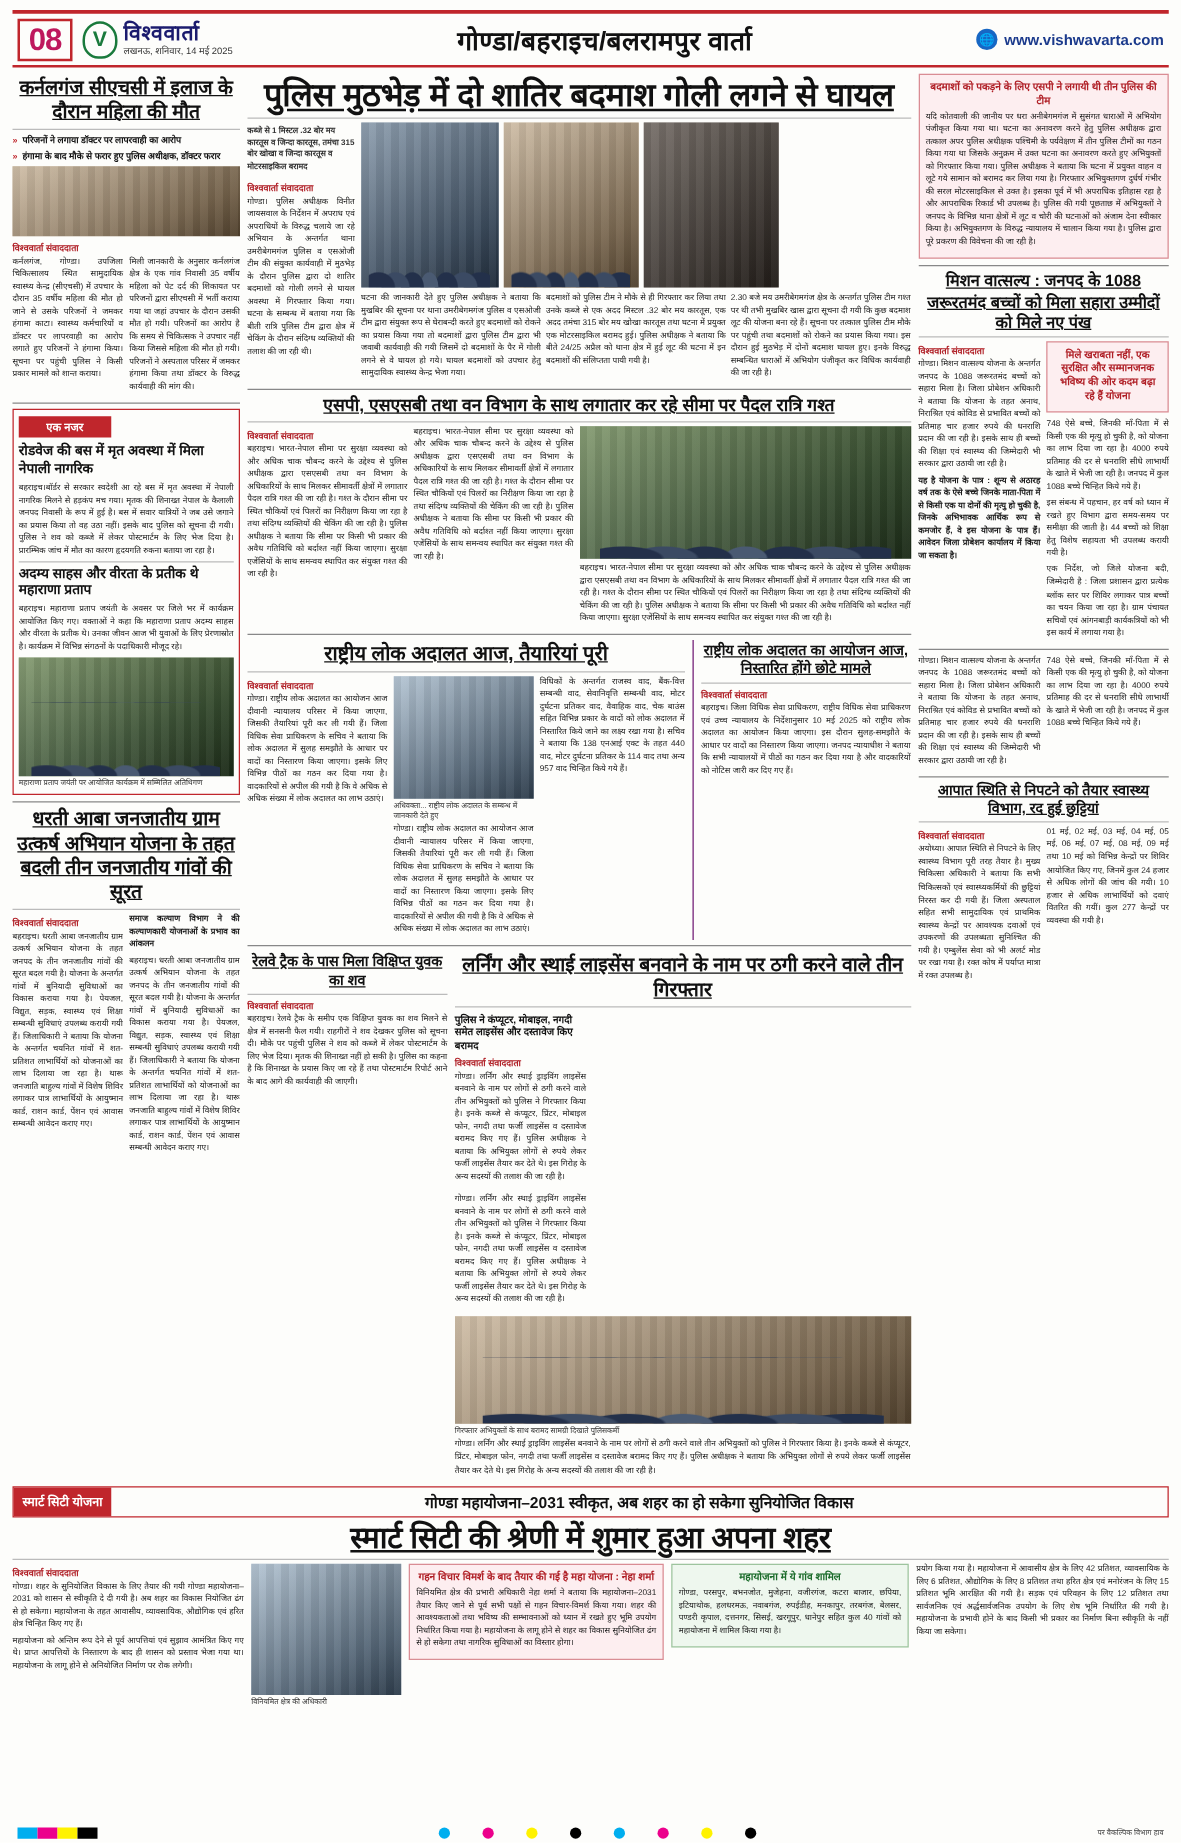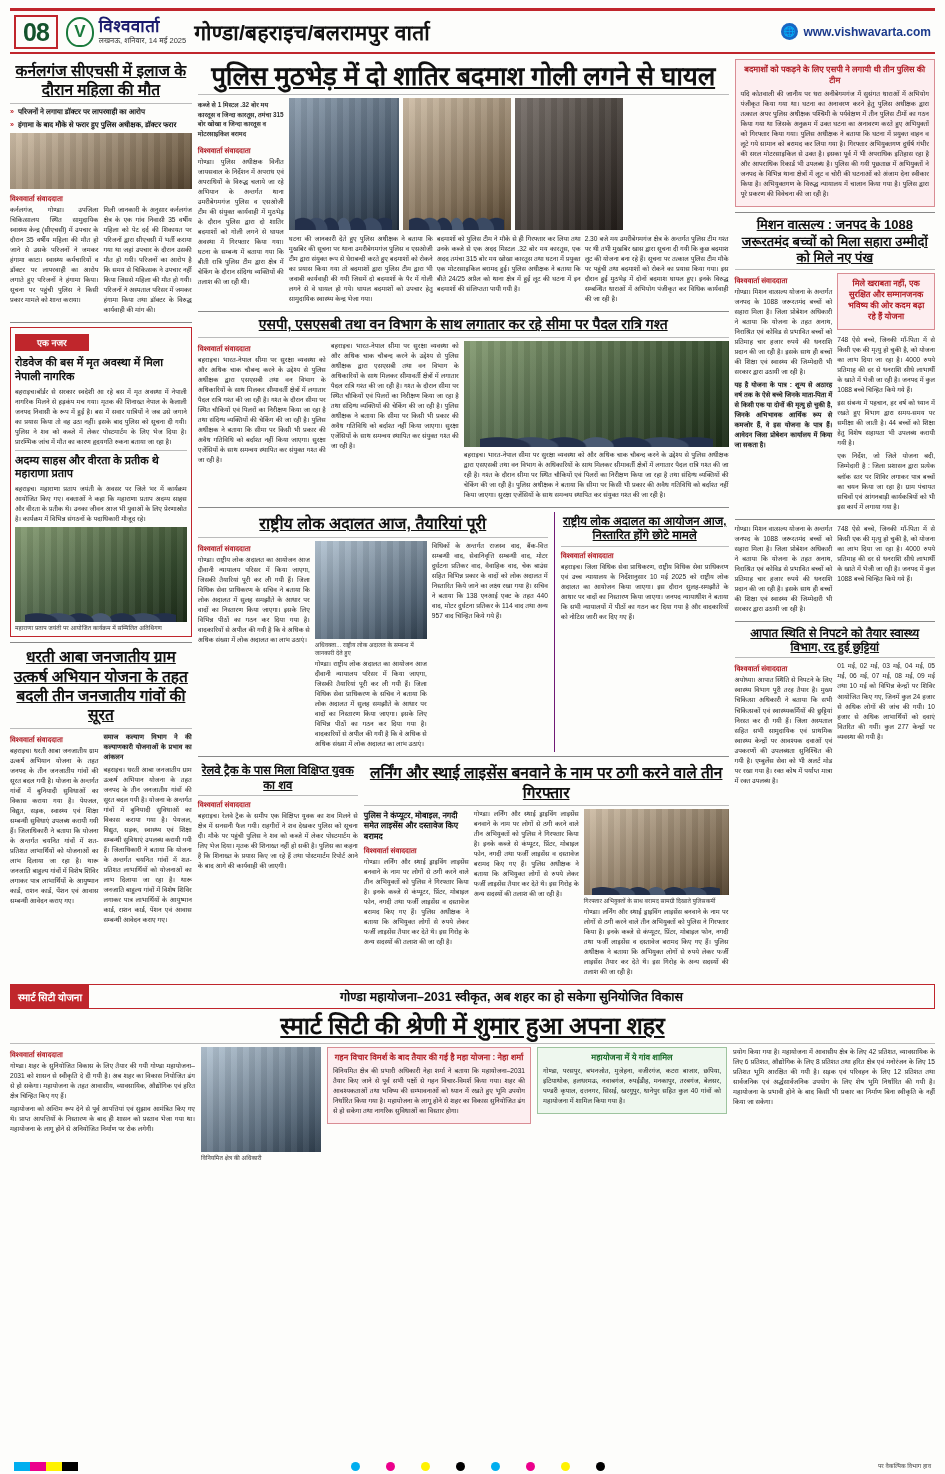--- a/index.html
+++ b/index.html
@@ -26,40 +26,40 @@
     align-items: center;
     border-top: 3px solid #c0262c;
     border-bottom: 2px solid #c0262c;
     height: 46px;
     padding: 0 4px;
     gap: 8px;
   }
   .pageno {
     font-size: 25px;
     font-weight: bold;
-    color: #14532d;
+    color: #be185d;
     border: 2px solid #c0262c;
     padding: 0px 7px;
     line-height: 30px;
     letter-spacing: -1px;
   }
   .logo-wrap { display:flex; align-items:center; gap:5px; }
   .logo-mark {
     width: 28px; height: 30px;
     border: 2px solid #1a7a3c;
     border-radius: 50% 50% 45% 45%;
     display:flex; align-items:center; justify-content:center;
     color:#1a7a3c; font-weight:bold; font-size:17px;
   }
   .logo-text { line-height: 1; }
   .logo-title { font-size: 17px; font-weight: bold; color:#1b1b6e; letter-spacing:0.5px;}
   .logo-sub { font-size: 7.5px; color:#333; margin-top:2px;}
   .mast-center {
     flex: 1;
-    text-align: left;
+    text-align: center;
     font-size: 21px;
     font-weight: bold;
     letter-spacing: 0.3px;
   }
   .mast-right {
     display: flex; align-items: center; gap: 5px;
     font-size: 12px; font-weight: bold; color:#1b3a8c;
   }
   .globe {
     width:17px;height:17px;border-radius:50%;
@@ -371,21 +371,21 @@
       <div style="display:flex; gap:6px;">
         <div style="width:160px;">
           <h2 class="head center" style="font-size:11.5px;">रेलवे ट्रैक के पास मिला विक्षिप्त युवक का शव</h2>
           <div class="hr-thin"></div>
           <div class="byline">विश्ववार्ता संवाददाता</div>
           <p class="body">बहराइच। रेलवे ट्रैक के समीप एक विक्षिप्त युवक का शव मिलने से क्षेत्र में सनसनी फैल गयी। राहगीरों ने शव देखकर पुलिस को सूचना दी। मौके पर पहुंची पुलिस ने शव को कब्जे में लेकर पोस्टमार्टम के लिए भेज दिया। मृतक की शिनाख्त नहीं हो सकी है। पुलिस का कहना है कि शिनाख्त के प्रयास किए जा रहे हैं तथा पोस्टमार्टम रिपोर्ट आने के बाद आगे की कार्यवाही की जाएगी।</p>
         </div>
         <div style="flex:1;">
           <h2 class="head center" style="font-size:15.5px;">लर्निंग और स्थाई लाइसेंस बनवाने के नाम पर ठगी करने वाले तीन गिरफ्तार</h2>
           <div class="hr-thin"></div>
-          <div style="display:flex; gap:5px;">
+          <div style="display:flex; gap:5px;flex-direction:column;">
             <div style="width:105px;">
               <h3 class="sub" style="text-align:left;font-size:8px;">पुलिस ने कंप्यूटर, मोबाइल, नगदी समेत लाइसेंस और दस्तावेज किए बरामद</h3>
               <div class="byline">विश्ववार्ता संवाददाता</div>
               <p class="body">गोण्डा। लर्निंग और स्थाई ड्राइविंग लाइसेंस बनवाने के नाम पर लोगों से ठगी करने वाले तीन अभियुक्तों को पुलिस ने गिरफ्तार किया है। इनके कब्जे से कंप्यूटर, प्रिंटर, मोबाइल फोन, नगदी तथा फर्जी लाइसेंस व दस्तावेज बरामद किए गए हैं। पुलिस अधीक्षक ने बताया कि अभियुक्त लोगों से रुपये लेकर फर्जी लाइसेंस तैयार कर देते थे। इस गिरोह के अन्य सदस्यों की तलाश की जा रही है।</p>
             </div>
             <div style="width:105px;">
               <p class="body">गोण्डा। लर्निंग और स्थाई ड्राइविंग लाइसेंस बनवाने के नाम पर लोगों से ठगी करने वाले तीन अभियुक्तों को पुलिस ने गिरफ्तार किया है। इनके कब्जे से कंप्यूटर, प्रिंटर, मोबाइल फोन, नगदी तथा फर्जी लाइसेंस व दस्तावेज बरामद किए गए हैं। पुलिस अधीक्षक ने बताया कि अभियुक्त लोगों से रुपये लेकर फर्जी लाइसेंस तैयार कर देते थे। इस गिरोह के अन्य सदस्यों की तलाश की जा रही है।</p>
             </div>
             <div style="flex:1;">
               <div class="photo ph-indoor photo-people" style="height:86px;"></div>

